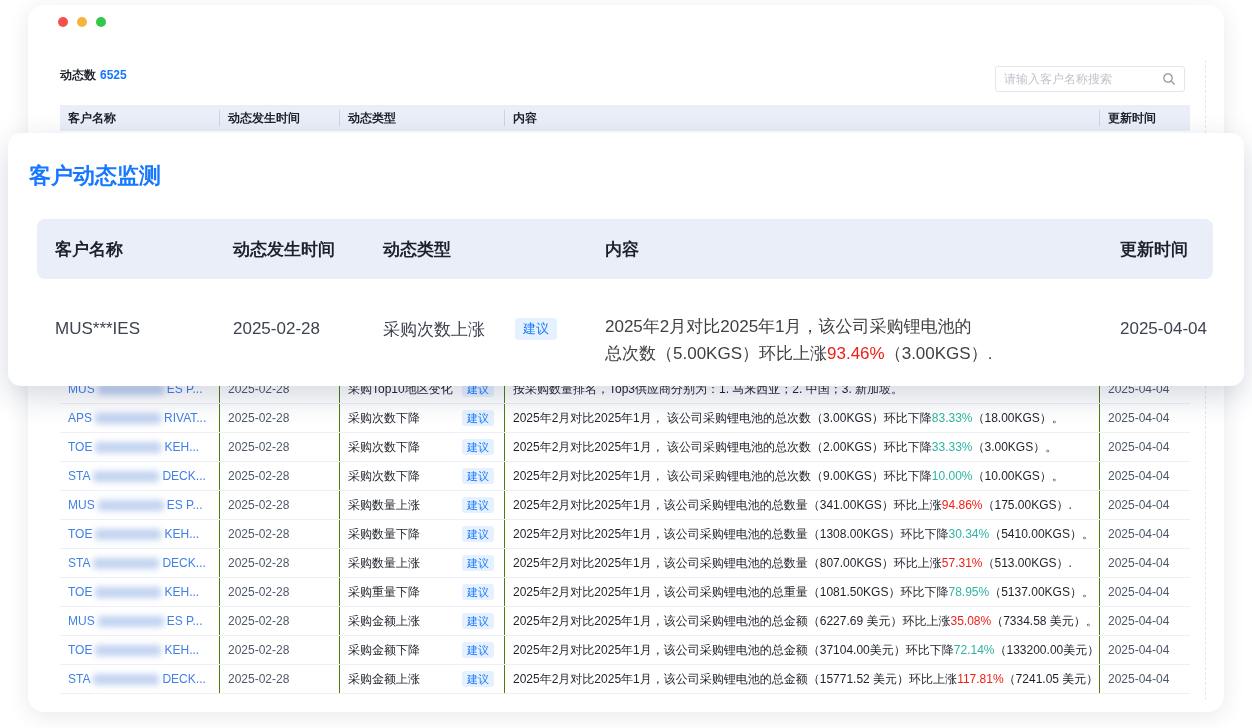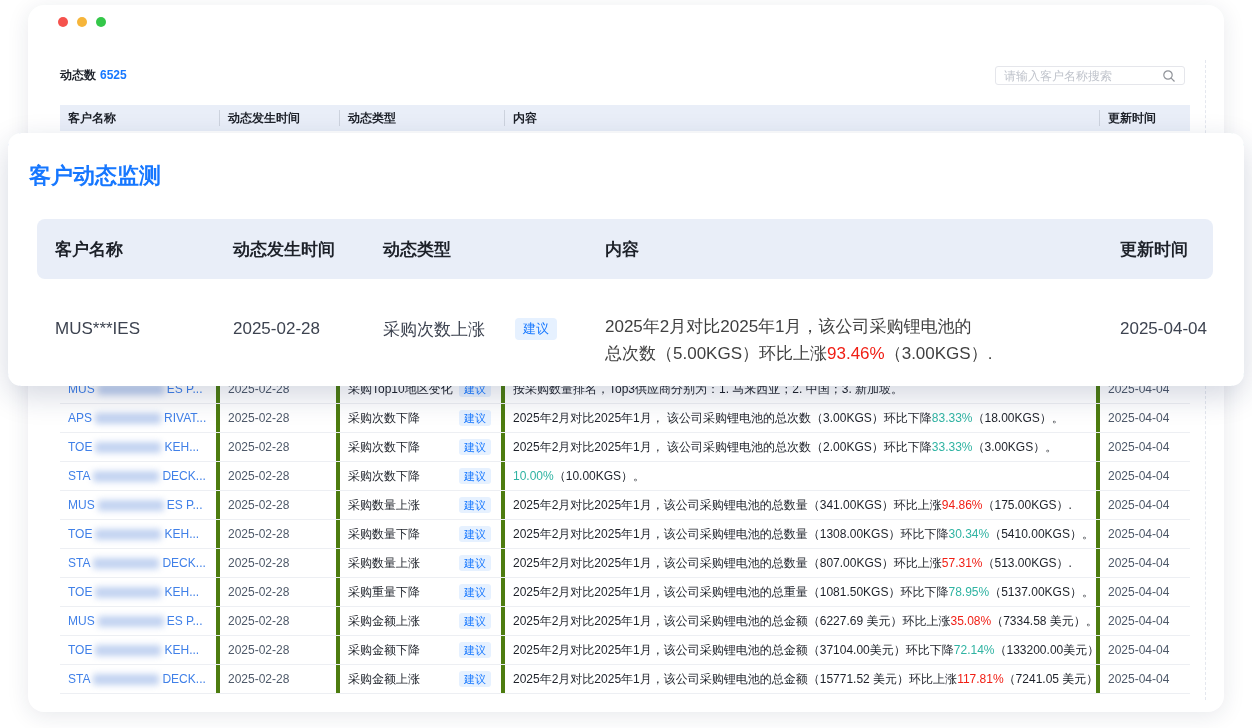--- a/index.html
+++ b/index.html
@@ -12,41 +12,41 @@
     font-family:"Liberation Sans","DejaVu Sans",sans-serif;}
   .window{position:absolute;left:28px;top:5px;width:1196px;height:707px;
     background:#fff;border-radius:16px;box-shadow:0 4px 22px rgba(30,40,70,.10);}
   .dots{position:absolute;left:30px;top:12px;display:flex;gap:9px;}
   .dot{width:10px;height:10px;border-radius:50%;}
   .dot.r{background:#F5524D;} .dot.y{background:#F6B53A;} .dot.g{background:#34C749;}
 
   .page-title{position:absolute;left:32px;top:62px;font-size:12px;font-weight:700;color:var(--ink);}
   .page-title .count{color:var(--accent);margin-left:4px;}
 
-  .search{position:absolute;left:967px;top:61px;width:190px;height:19px;border:1px solid #E5E6EB;
+  .search{position:absolute;left:967px;top:61px;width:190px;height:26px;border:1px solid #E5E6EB;
     border-radius:3px;background:#fff;display:flex;align-items:center;padding:0 8px;}
   .search input{flex:1;border:none;outline:none;font-size:12px;color:#333;background:transparent;
     font-family:inherit;}
   .search input::placeholder{color:#C0C4CC;}
   .search svg{flex:none;}
 
   .scroll-track{position:absolute;left:1177px;top:55px;height:640px;border-left:1px dashed #E4E7EE;}
 
   
   .thead{position:absolute;left:32px;top:100px;width:1130px;height:26px;background:var(--hdr-bg);
     display:flex;align-items:center;font-size:12px;font-weight:700;color:var(--ink);}
   .thead .tc{border-right:1px solid var(--hdr-line);height:16px;line-height:16px;}
   .thead .tc:last-child{border-right:none;}
   .tc{padding-left:8px;overflow:hidden;white-space:nowrap;}
   .c-name{width:160px;} .c-date{width:120px;} .c-type{width:165px;}
   .c-content{width:595px;} .c-update{width:90px;}
 
   .tbody{position:absolute;left:32px;top:370px;width:1130px;}
   .trow{display:flex;align-items:center;height:29px;border-bottom:1px solid var(--line);font-size:12px;color:var(--ink);}
-  .trow .tc{border-right:4px solid #4d7c0f;height:100%;display:flex;align-items:center;}
+  .trow .tc{border-right:1px solid #4d7c0f;height:100%;display:flex;align-items:center;}
   .trow .tc:last-child{border-right:none;}
   .trow .c-name{color:var(--link);}
   .trow .c-date,.trow .c-update{color:var(--sub);}
   .blur{display:inline-block;width:66px;height:11px;margin:0 3px;border-radius:2px;
     background:#86A7E3;opacity:.5;filter:blur(3px);}
   .c-type{justify-content:space-between;padding-right:10px;}
   .badge{flex:none;font-size:11px;color:var(--accent);background:#E6F1FF;border-radius:3px;
     padding:1px 5px;line-height:14px;}
   .pct-up{color:var(--up);} .pct-down{color:var(--down);}
 
@@ -162,20 +162,21 @@
       <span>STA</span>
       <span class="blur"></span>
       <span>DECK...</span>
     </div>
     <div class="tc c-date">2025-02-28</div>
     <div class="tc c-type">
       <span>采购次数下降</span>
       <span class="badge">建议</span>
     </div>
     <div class="tc c-content">
+      <span>2025年2月对比2025年1月， 该公司采购锂电池的总次数（9.00KGS）环比下降</span>
           <span class="pct-down">10.00%</span>
           <span>（10.00KGS）。</span>
     </div>
     <div class="tc c-update">2025-04-04</div>
   </div>
 
   <div class="trow">
     <div class="tc c-name">
       <span>MUS</span>
       <span class="blur"></span>

